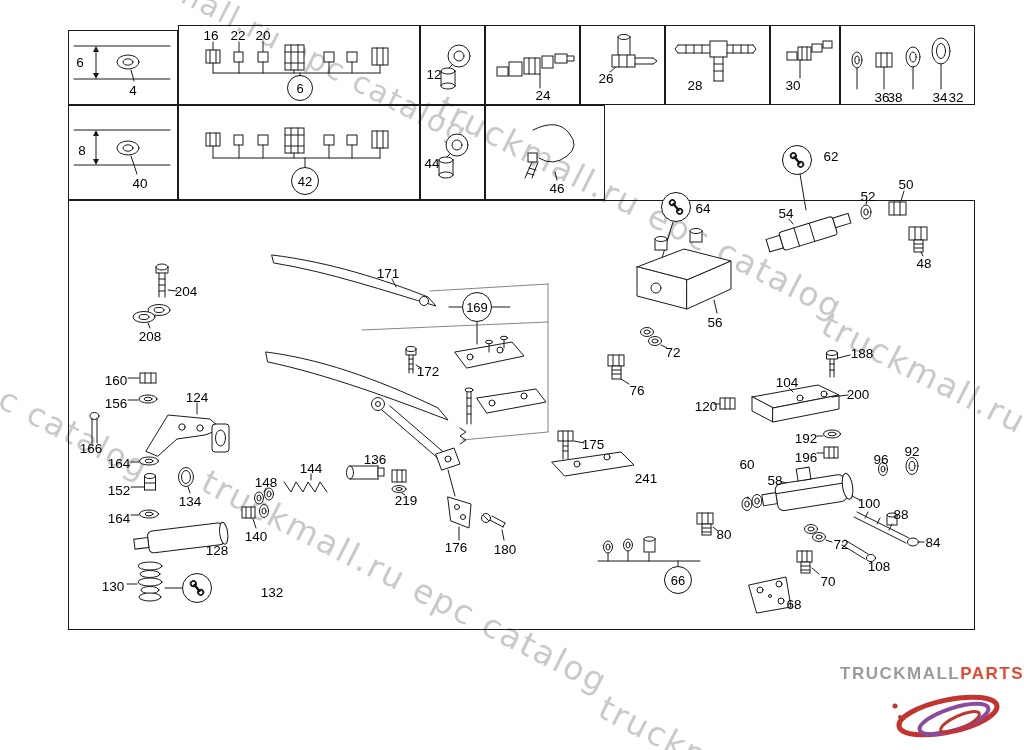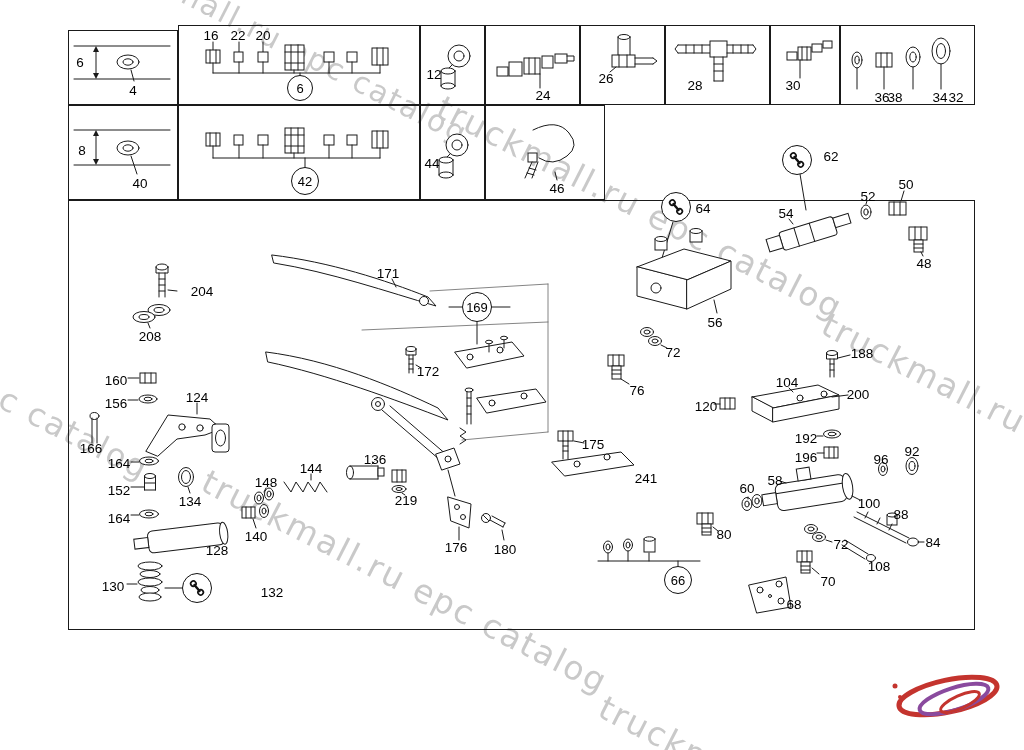--- a/index.html
+++ b/index.html
@@ -488,21 +488,21 @@
       <span class="plabel" style="left: 695px; top: 85px;">28</span>
       <span class="plabel" style="left: 793px; top: 85px;">30</span>
       <span class="plabel" style="left: 855px; top: 97px; margin-left: 40px;">38</span>
       <span class="plabel" style="left: 882px; top: 97px;">36</span>
       <span class="plabel" style="left: 912px; top: 97px; margin-left: 44px;">32</span>
       <span class="plabel" style="left: 940px; top: 97px; text-align: center;">34</span>
       <span class="plabel" style="left: 82px; top: 150px;">8</span>
       <span class="plabel" style="left: 140px; top: 183px;">40</span>
       <span class="plabel" style="left: 432px; top: 163px;">44</span>
       <span class="plabel" style="left: 557px; top: 188px;">46</span>
-      <span class="plabel" style="left: 186px; top: 291px; margin-left: 16px;">204</span>
+      <span class="plabel" style="left: 186px; top: 291px;">204</span>
       <span class="plabel" style="left: 150px; top: 336px;">208</span>
       <span class="plabel" style="left: 116px; top: 380px;">160</span>
       <span class="plabel" style="left: 116px; top: 403px;">156</span>
       <span class="plabel" style="left: 91px; top: 448px;">166</span>
       <span class="plabel" style="left: 197px; top: 397px;">124</span>
       <span class="plabel" style="left: 119px; top: 463px;">164</span>
       <span class="plabel" style="left: 119px; top: 490px;">152</span>
       <span class="plabel" style="left: 190px; top: 501px;">134</span>
       <span class="plabel" style="left: 119px; top: 518px;">164</span>
       <span class="plabel" style="left: 266px; top: 482px;">148</span>
@@ -533,29 +533,30 @@
       <span class="plabel" style="left: 858px; top: 394px;">200</span>
       <span class="plabel" style="left: 706px; top: 406px;">120</span>
       <span class="plabel" style="left: 806px; top: 438px;">192</span>
       <span class="plabel" style="left: 806px; top: 457px;">196</span>
       <span class="plabel" style="left: 881px; top: 459px;">96</span>
       <span class="plabel" style="left: 912px; top: 451px;">92</span>
       <span class="plabel" style="left: 869px; top: 503px;">100</span>
       <span class="plabel" style="left: 901px; top: 514px;">88</span>
       <span class="plabel" style="left: 933px; top: 542px;">84</span>
       <span class="plabel" style="left: 775px; top: 480px;">58</span>
-      <span class="plabel" style="left: 747px; top: 488px;">60</span>
+      <span class="plabel" style="left: 747px; top: 464px;">60</span>
       <span class="plabel" style="left: 724px; top: 534px;">80</span>
       <span class="plabel" style="left: 841px; top: 544px;">72</span>
       <span class="plabel" style="left: 828px; top: 581px;">70</span>
       <span class="plabel" style="left: 794px; top: 604px;">68</span>
       <span class="plabel" style="left: 879px; top: 566px;">108</span>
     </div>
 
   <div class="logo">
+    <div class="logo-text"><span>TRUCKMALL</span><span class="logo-parts">PARTS</span></div>
     <svg class="swirl" width="120" height="62" viewBox="0 0 120 62">
       <g fill="none">
         <ellipse cx="62" cy="30" rx="50" ry="16" stroke="#c4342e" stroke-width="5" transform="rotate(-12 62 30)"></ellipse>
         <ellipse cx="68" cy="33" rx="36" ry="11" stroke="#8a4a9e" stroke-width="4" transform="rotate(-18 68 33)"></ellipse>
         <ellipse cx="74" cy="36" rx="21" ry="6.5" stroke="#c4342e" stroke-width="3" transform="rotate(-24 74 36)"></ellipse>
         <circle cx="9" cy="20" r="2.5" fill="#c4342e"></circle>
         <circle cx="14" cy="31" r="2" fill="#c4342e"></circle>
       </g>
     </svg>
   </div>

